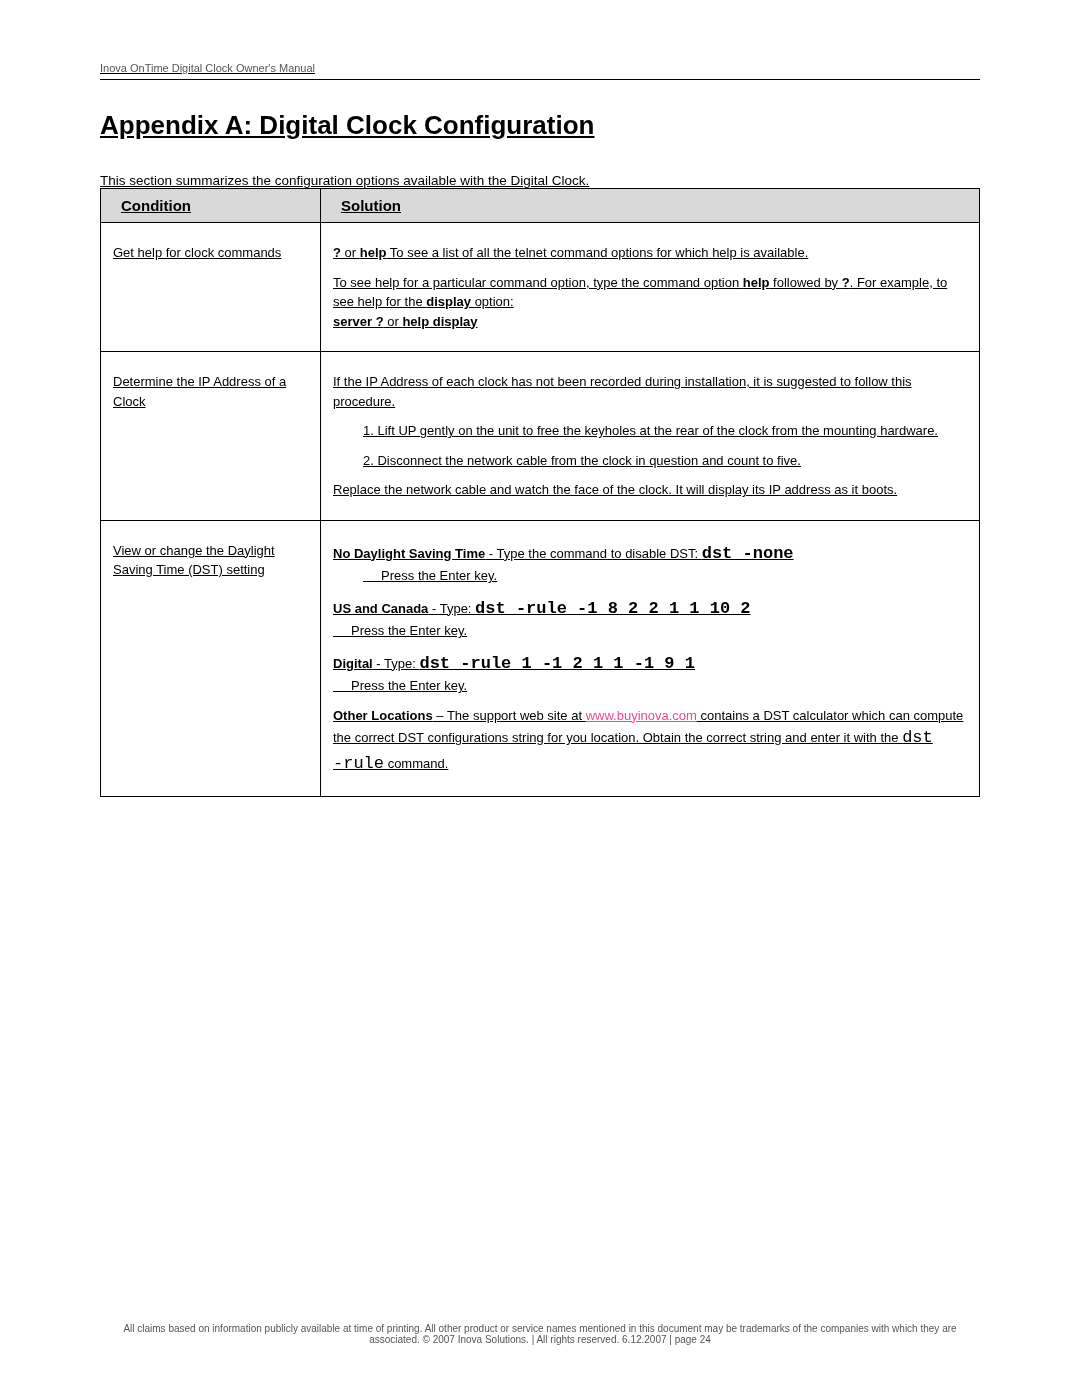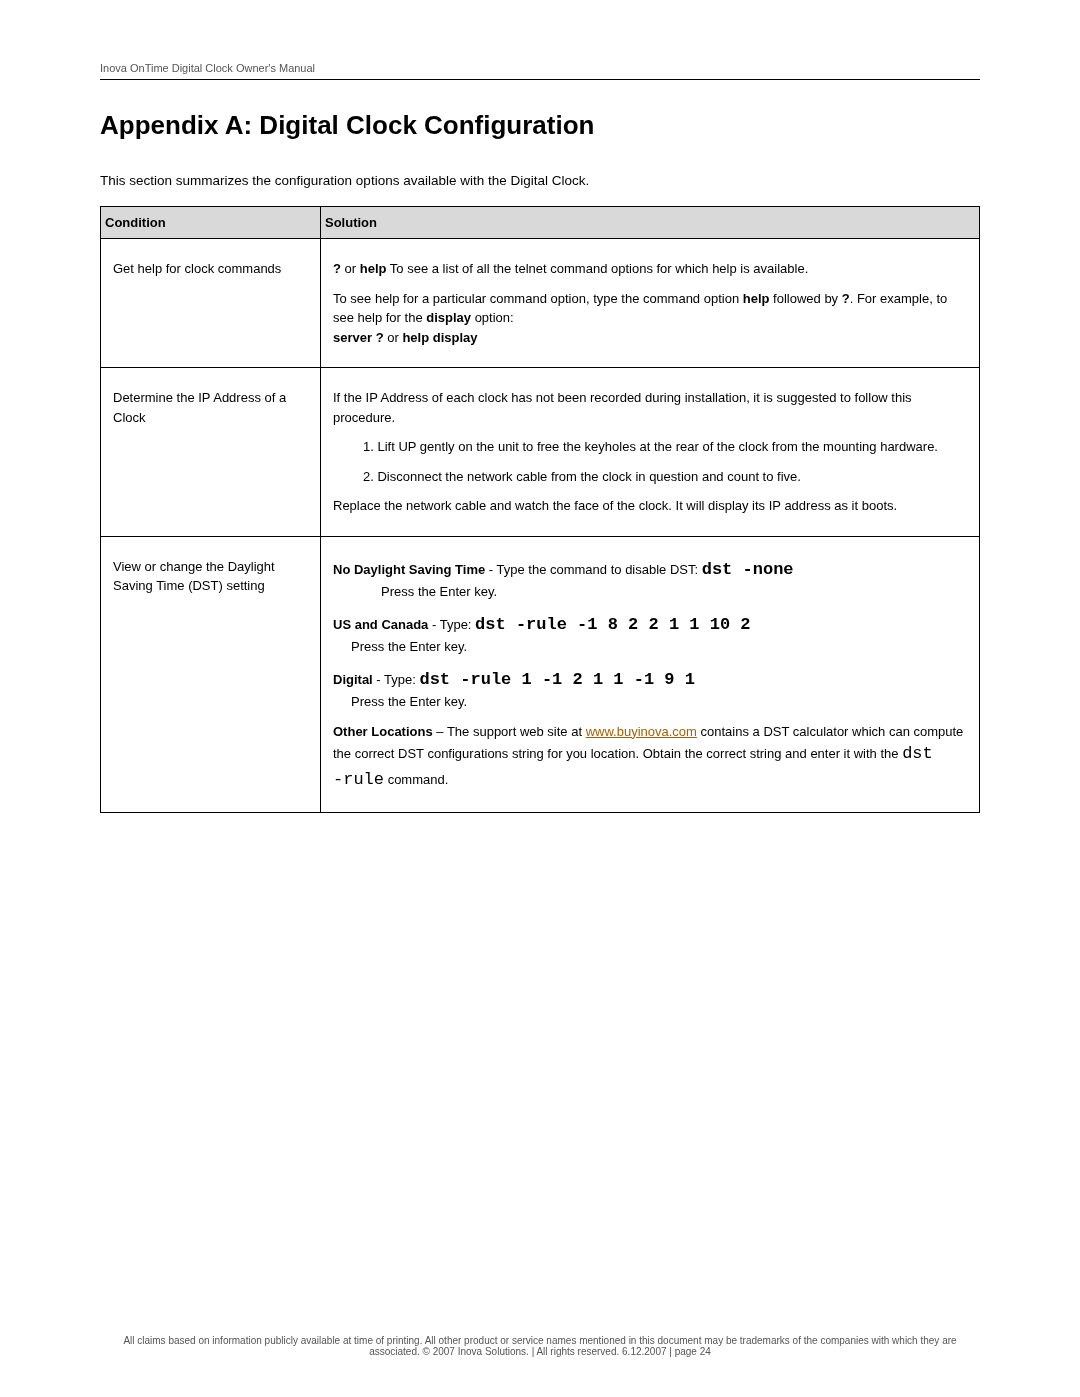--- a/index.html
+++ b/index.html
@@ -17,20 +17,21 @@
       min-height: 1397px;
       position: relative;
     }
 
     .page-container {
       width: 1080px;
       min-height: 1397px;
       background: #ffffff;
       padding: 60px 100px 60px 100px;
       position: relative;
+      text-decoration: underline;
     }
 
     .header-line {
       border-bottom: 1px solid #000000;
       padding-bottom: 4px;
       margin-bottom: 30px;
     }
 
     .manual-title {
       font-size: 11px;
@@ -39,37 +40,36 @@
 
     .page-title {
       font-size: 26px;
       font-weight: bold;
       margin-bottom: 32px;
       font-family: Arial, Helvetica, sans-serif;
     }
 
     .intro-text {
       font-size: 13.5px;
-      margin-bottom: 18px;
       color: #000000;
     }
 
     table {
       width: 100%;
       border-collapse: collapse;
       margin-bottom: 30px;
     }
 
     table th {
       background: #d9d9d9;
       border: 1px solid #000000;
-      padding: 8px 4px;
+      padding: 8px 20px;
       text-align: left;
       font-weight: bold;
-      font-size: 13px;
+      font-size: 15px;
     }
 
     table td {
       border: 1px solid #000000;
       padding: 20px 12px;
       vertical-align: top;
       font-size: 13px;
       line-height: 1.5;
     }
 
@@ -93,31 +93,31 @@
     .bold {
       font-weight: bold;
     }
 
     .indent {
       padding-left: 30px;
     }
 
     .footer {
       position: absolute;
-      bottom: 40px;
+      bottom: 52px;
       left: 100px;
       right: 100px;
       text-align: center;
       font-size: 10px;
       color: #555555;
       border-top: none;
     }
 
     a {
-      color: #a16207;
+      color: #ec4899;
     }
   </style>
 </head>
 <body>
 
 <div class="page-container">
 
   <div class="header-line">
     <span class="manual-title">Inova OnTime Digital Clock Owner's Manual</span>
   </div>

